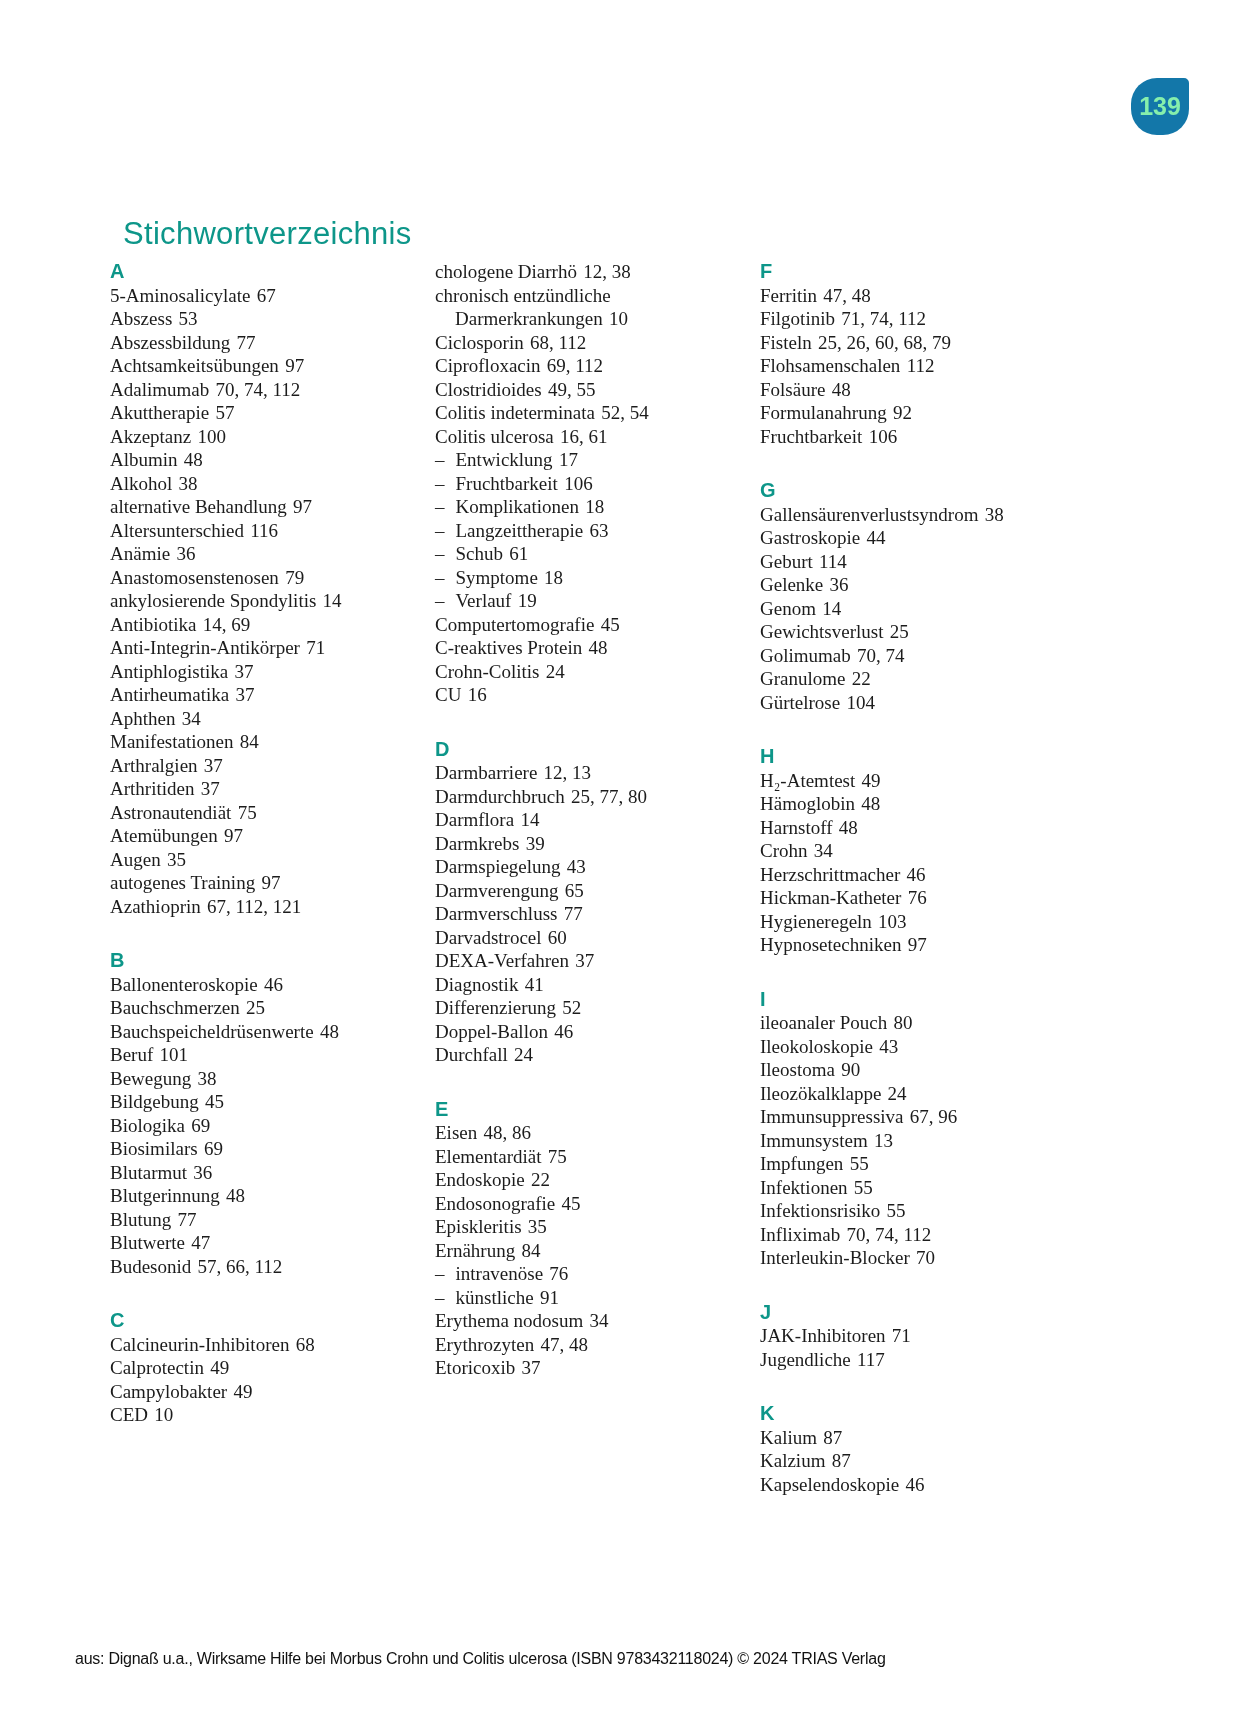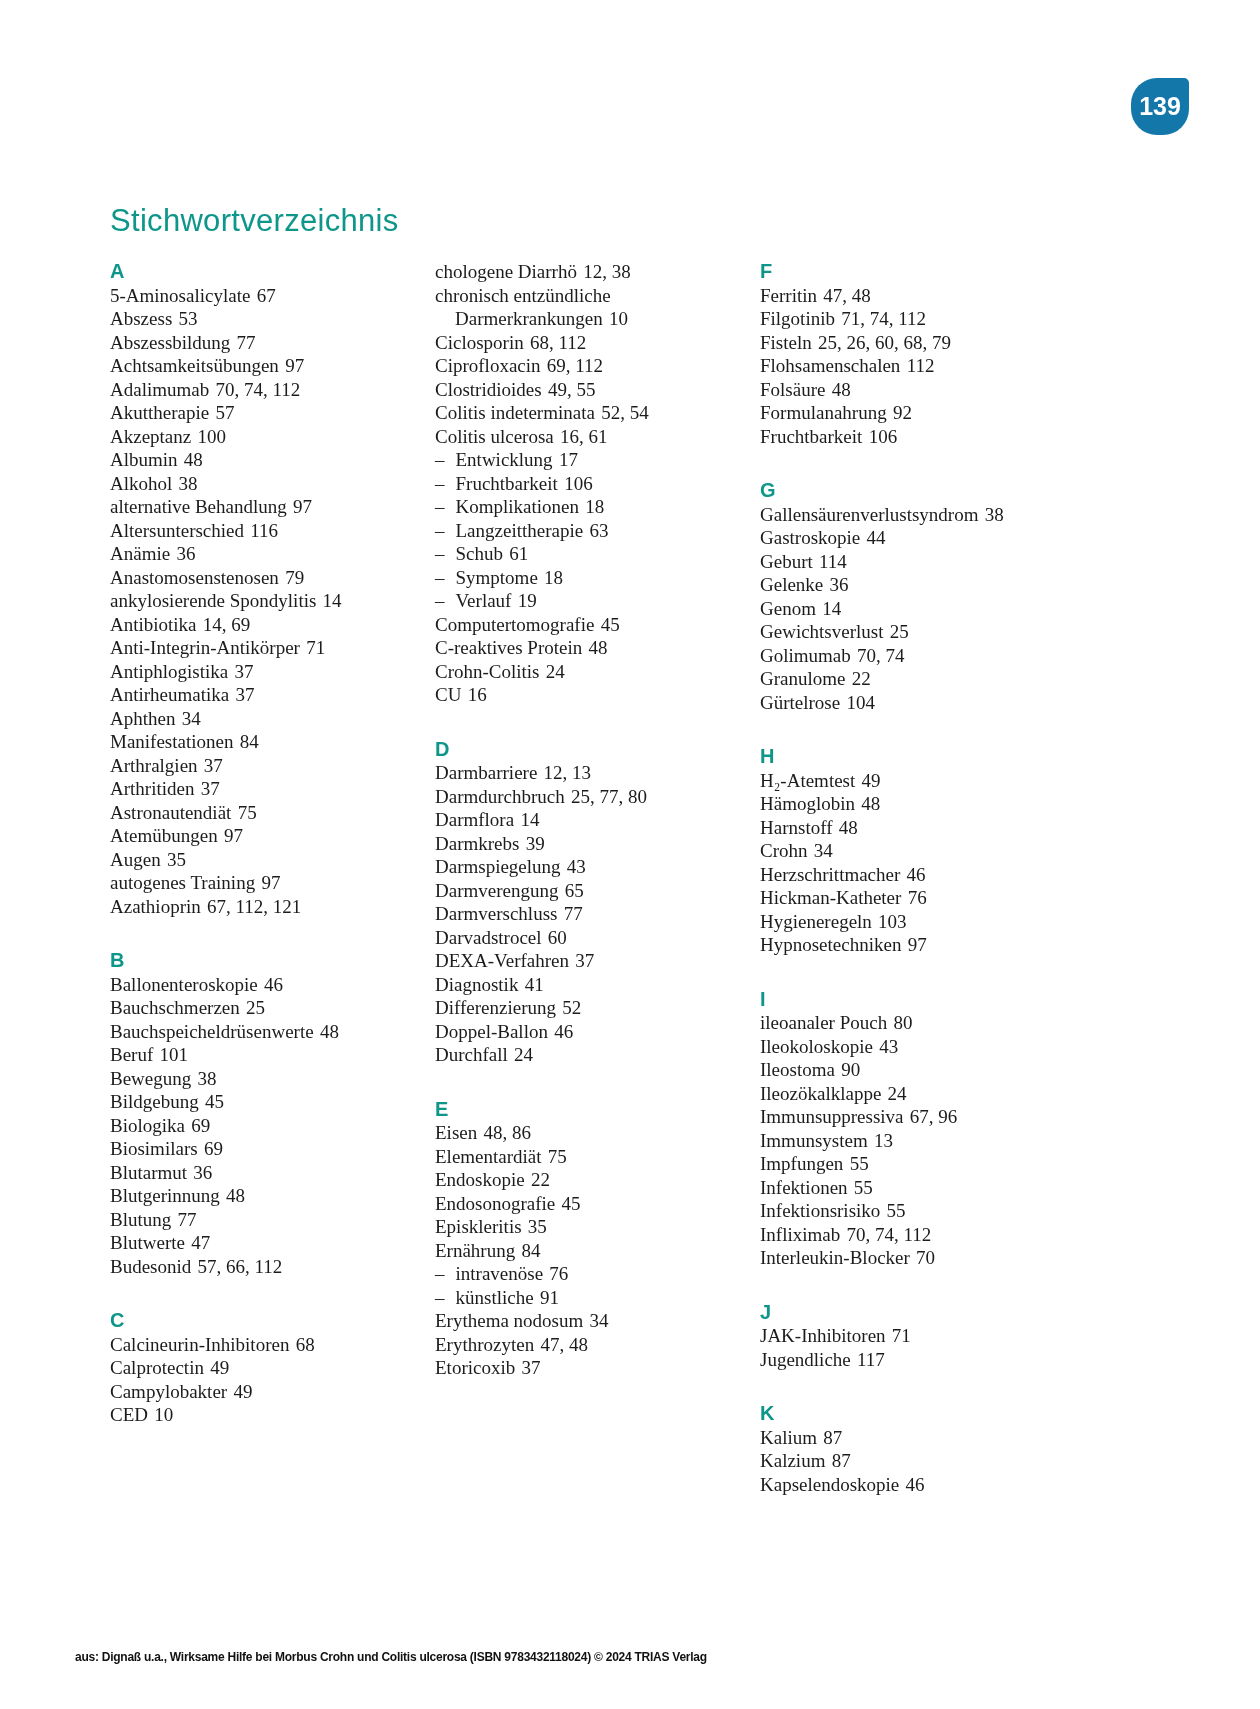--- a/index.html
+++ b/index.html
@@ -16,34 +16,34 @@
     color: #1c1c1c;
     overflow: hidden;
   }
   .page-badge {
     position: absolute;
     top: 78px;
     right: 71px;
     width: 58px;
     height: 57px;
     background: var(--badge, #1377A9);
-    color: #ffffff;
+    color: #86efac;
     font-family: "Liberation Sans", "DejaVu Sans", sans-serif;
     font-size: 25px;
     font-weight: bold;
     display: flex;
     align-items: center;
     justify-content: center;
     border-radius: 26px 5px 26px 26px;
   }
   .title {
     position: absolute;
     top: 203px;
     left: 110px;
-    margin: 0;
+    margin: 13px;
     font-family: "Liberation Sans", "DejaVu Sans", sans-serif;
     font-weight: 400;
     font-size: 31px;
     letter-spacing: 0.3px;
     color: var(--accent, #0D9689);
   }
   .columns {
     position: absolute;
     left: 110px;
     top: 260px;
@@ -74,25 +74,24 @@
   .entry .dash { margin-right: 11px; }
   .entry .pages { margin-left: 0.33em; white-space: nowrap; }
   .entry .pages.first-on-line { margin-left: 0; }
   .entry .term2 { }
   .footer {
     position: absolute;
     left: 75px;
     top: 1650px;
     width: 1120px;
     font-family: "Liberation Sans", "DejaVu Sans", sans-serif;
-    font-size: 12px;
+    font-size: 16px;
     letter-spacing: -0.25px;
     color: #111111;
     white-space: nowrap;
-    font-weight: bold;
   }
 </style>
 </head>
 <body>
 
 <div class="page" style="color: rgb(28, 28, 28);">
   <div class="page-badge">139</div>
   <h1 class="title">Stichwortverzeichnis</h1>
   <div class="columns" id="index-columns">
       <div class="col">

